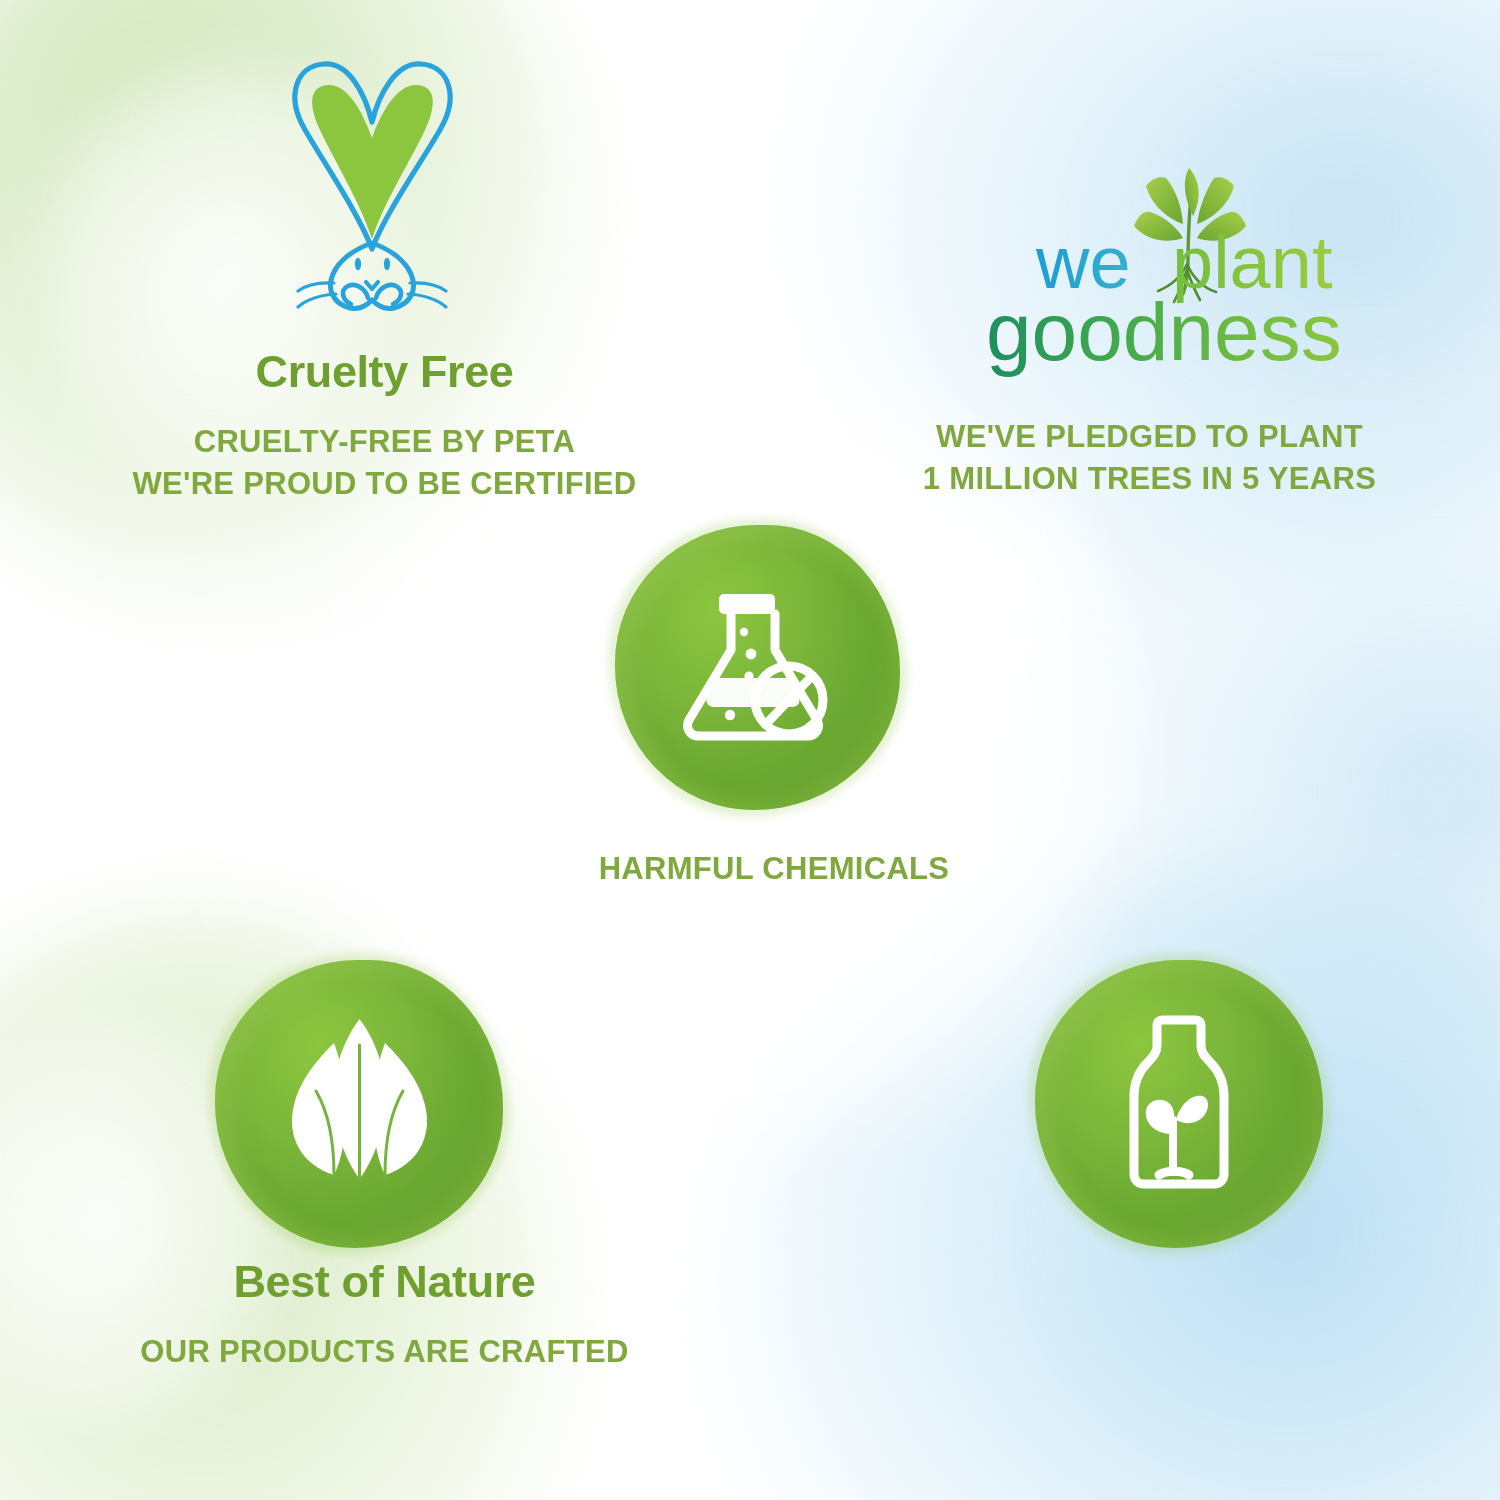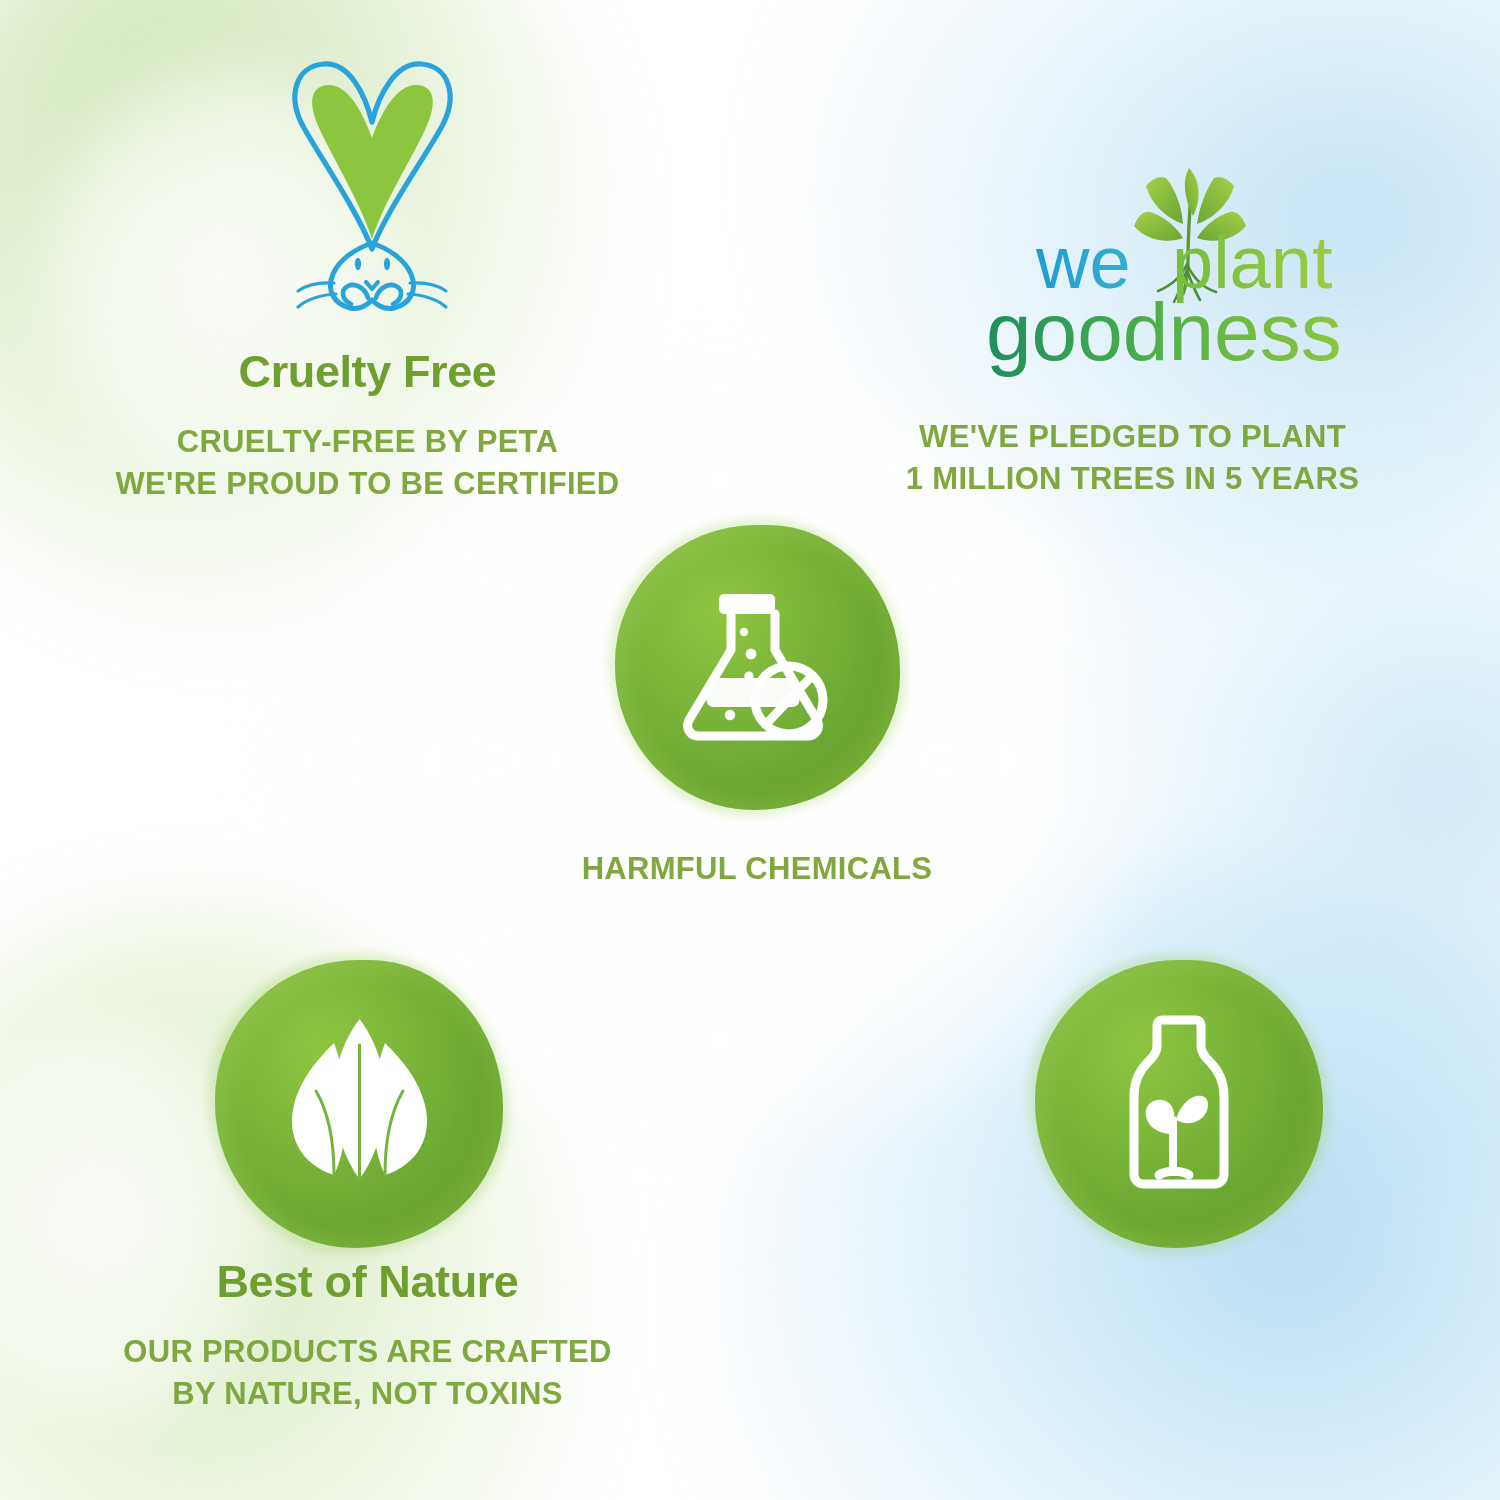--- a/index.html
+++ b/index.html
@@ -72,20 +72,21 @@
     left: 300px; top: 380px;
     width: 840px; height: 760px;
     background: radial-gradient(ellipse at 50% 50%, rgba(255,255,255,0.96) 0%, rgba(255,255,255,0.72) 52%, rgba(255,255,255,0) 100%);
     filter: blur(40px);
   }
 
   
   .block {
     position: absolute;
     text-align: center;
+    margin-left: 17px;
   }
   .heading {
     color: #6f9f2e;
     font-weight: bold;
     font-size: 45px;
     letter-spacing: -0.4px;
     line-height: 1.05;
     white-space: nowrap;
   }
   .desc {
@@ -302,21 +303,20 @@
       <path d="M87.5 160 L87.5 26" fill="none" stroke="#76b33c" stroke-width="3" stroke-linecap="round"></path>
       <path d="M62 156 C 62 126, 58 96, 44 72" fill="none" stroke="#76b33c" stroke-width="3" stroke-linecap="round"></path>
       <path d="M113 156 C 113 126, 117 96, 131 72" fill="none" stroke="#76b33c" stroke-width="3" stroke-linecap="round"></path>
     </svg>
   </div>
 
   <div class="block" style="left:0; top:1258px; width:735px;">
     <div class="heading">Best of Nature</div>
     <div class="desc" style="margin-top:26px;">
       <div>OUR PRODUCTS ARE CRAFTED</div>
-      <div>BY NATURE, NOT TOXINS</div>
     </div>
   </div>
 
   <div class="disc-wrap" style="left:1035px; top:960px; width:288px; height:288px;">
     <div class="disc"></div>
     <svg class="disc-icon" width="150" height="185" viewBox="0 0 150 185">
 
       <path d="M58 8 L92 8 C 95 8, 97 10, 97 13 L97 34
                C 97 40, 100 44, 106 50 C 116 60, 120 70, 120 84
                L120 162 C 120 168, 116 172, 110 172

